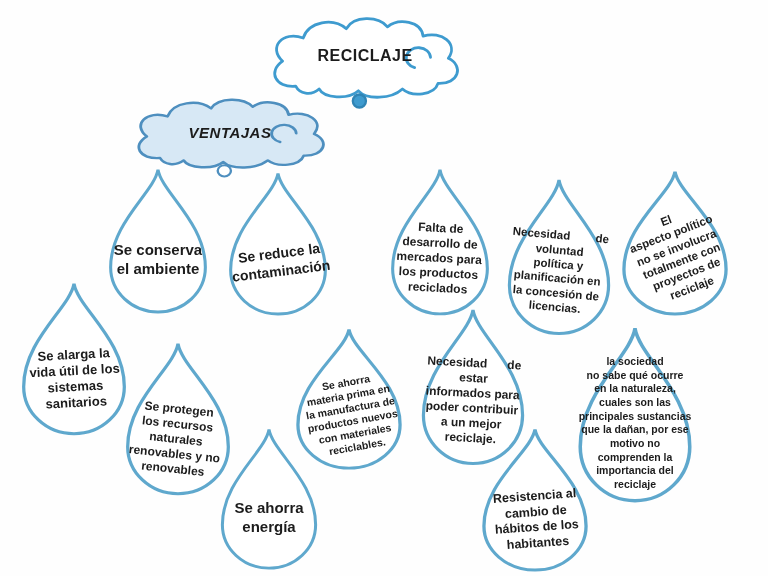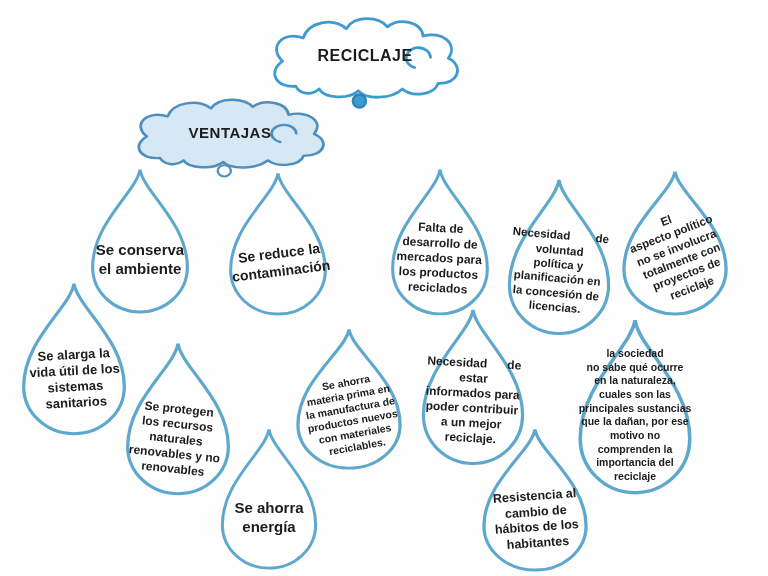--- a/index.html
+++ b/index.html
@@ -38,31 +38,31 @@
 
   <div class="cloud" style="left:262px;top:12px;width:206px;height:102px;">
     <svg viewBox="0 0 220 110" preserveAspectRatio="none">
       <path d="M36 80 C14 82,6 64,22 53 C6 38,22 20,44 28 C50 10,76 6,90 18 C98 4,124 4,134 16 C146 6,170 10,172 26 C192 20,210 34,199 50 C216 58,210 78,188 77 C184 90,160 92,150 83 C138 94,112 95,103 85 C92 95,66 93,61 83 C52 91,40 88,36 80 Z" fill="#ffffff" stroke="#3e9bcf" stroke-width="3" stroke-linejoin="round"></path>
       <path d="M163 60 a13 11 0 1 1 17 -11" fill="none" stroke="#3e9bcf" stroke-width="3" stroke-linecap="round"></path>
       <circle cx="104" cy="96" r="7" fill="#3e9bcf" stroke="#2f84b5" stroke-width="2.5"></circle>
     </svg>
     <div class="cloud-label big">RECICLAJE</div>
   </div>
 
-  <div class="cloud" style="left:126px;top:94px;width:208px;height:88px;">
+  <div class="cloud" style="left:126px;top:94px;width:208px;height:88px;font-style:italic;">
     <svg viewBox="0 0 220 110" preserveAspectRatio="none">
       <path d="M36 80 C14 82,6 64,22 53 C6 38,22 20,44 28 C50 10,76 6,90 18 C98 4,124 4,134 16 C146 6,170 10,172 26 C192 20,210 34,199 50 C216 58,210 78,188 77 C184 90,160 92,150 83 C138 94,112 95,103 85 C92 95,66 93,61 83 C52 91,40 88,36 80 Z" fill="#d7e8f5" stroke="#4e8fbf" stroke-width="3" stroke-linejoin="round"></path>
       <path d="M163 60 a13 11 0 1 1 17 -11" fill="none" stroke="#4e8fbf" stroke-width="3" stroke-linecap="round"></path>
       <circle cx="104" cy="96" r="7" fill="#ffffff" stroke="#4e8fbf" stroke-width="2.5"></circle>
     </svg>
     <div class="cloud-label">VENTAJAS</div>
   </div>
 
 
-  <div class="drop" style="left:76px;top:166px;width:128px;height:152px;">
+  <div class="drop" style="left:94px;top:166px;width:128px;height:152px;">
     <svg viewBox="0 0 100 126" preserveAspectRatio="none">
       <path d="M50 3 C47 22,13 47,13 84 A37 37 0 1 0 87 84 C87 47,53 22,50 3 Z" fill="#ffffff" stroke="#5fa8cd" stroke-width="2.4"></path>
     </svg>
     <div class="drop-text" style="font-size:15px;">Se conserva
 el ambiente</div>
   </div>
 
   <div class="drop" style="left:214px;top:170px;width:128px;height:150px;">
     <svg viewBox="0 0 100 126" preserveAspectRatio="none">
       <path d="M50 3 C47 22,13 47,13 84 A37 37 0 1 0 87 84 C87 47,53 22,50 3 Z" fill="#ffffff" stroke="#5fa8cd" stroke-width="2.4"></path>
@@ -152,21 +152,21 @@
       <path d="M50 3 C47 22,13 47,13 84 A37 37 0 1 0 87 84 C87 47,53 22,50 3 Z" fill="#ffffff" stroke="#5fa8cd" stroke-width="2.4"></path>
     </svg>
     <div class="drop-text" style="font-size:12px;padding-top:26%;transform:rotate(3deg);">Necesidad      de
 estar
 informados para
 poder contribuir
 a un mejor
 reciclaje.</div>
   </div>
 
-  <div class="drop" style="left:561px;top:316px;width:148px;height:184px;">
+  <div class="drop" style="left:561px;top:324px;width:148px;height:184px;">
     <svg viewBox="0 0 100 126" preserveAspectRatio="none">
       <path d="M50 3 C47 22,13 47,13 84 A37 37 0 1 0 87 84 C87 47,53 22,50 3 Z" fill="#ffffff" stroke="#5fa8cd" stroke-width="2.4"></path>
     </svg>
     <div class="drop-text" style="font-size:10.5px;font-weight:600;padding-top:16%;line-height:1.3;">la sociedad
 no sabe qué ocurre
 en la naturaleza,
 cuales son las
 principales sustancias
 que la dañan, por ese
 motivo no

